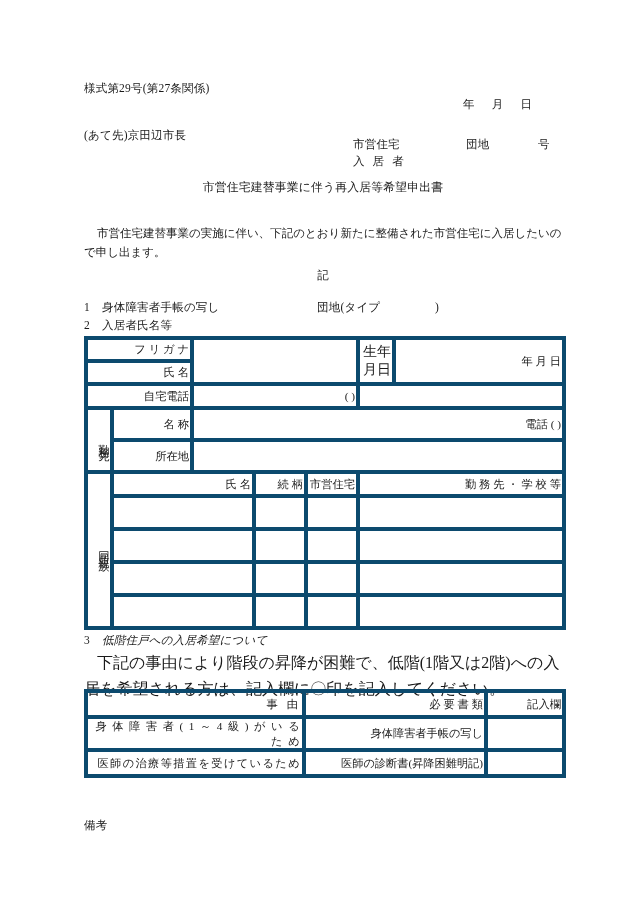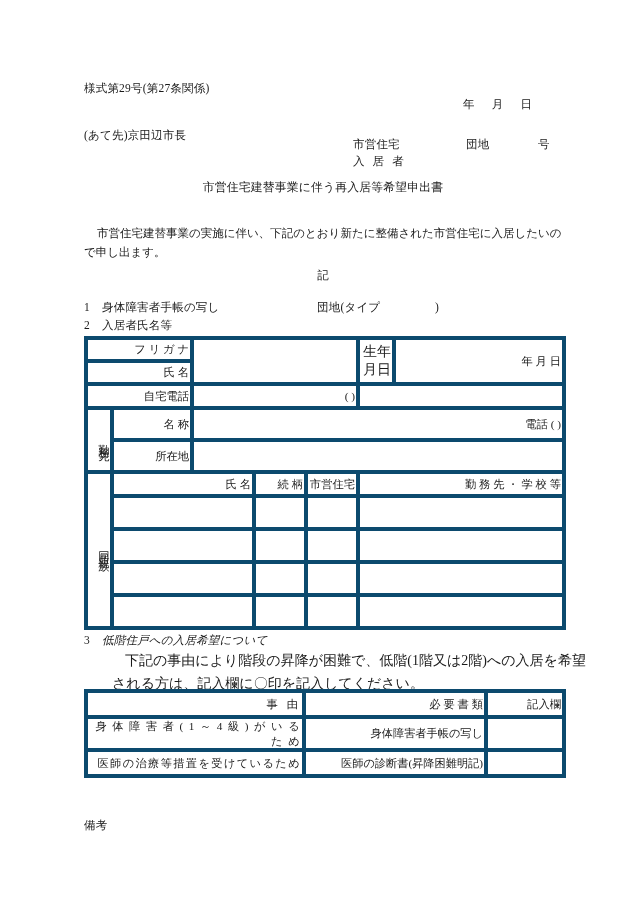--- a/index.html
+++ b/index.html
@@ -70,24 +70,23 @@
 
   #sec2-num     { left: 76px;  top: 318px; }
   #sec2-text    { left: 94px;  top: 318px; }
 
   #sec3-num     { left: 76px;  top: 633px; }
   #sec3-text    { left: 94px;  top: 633px; font-style: italic; }
   #sec3-body {
     position: absolute;
     left: 76px; top: 650px;
     width: 478px;
-    font-size: 14px;
+    font-size: 16px;
     line-height: 1.62;
     text-indent: 13px;
-    margin-left: 28px;
   }
 
   
   #remarks-label { left: 76px; top: 818px; }
   #remarks-text {
     position: absolute;
     left: 130px; top: 818px;
     width: 424px;
     font-size: 11.5px;
     line-height: 1.62;

